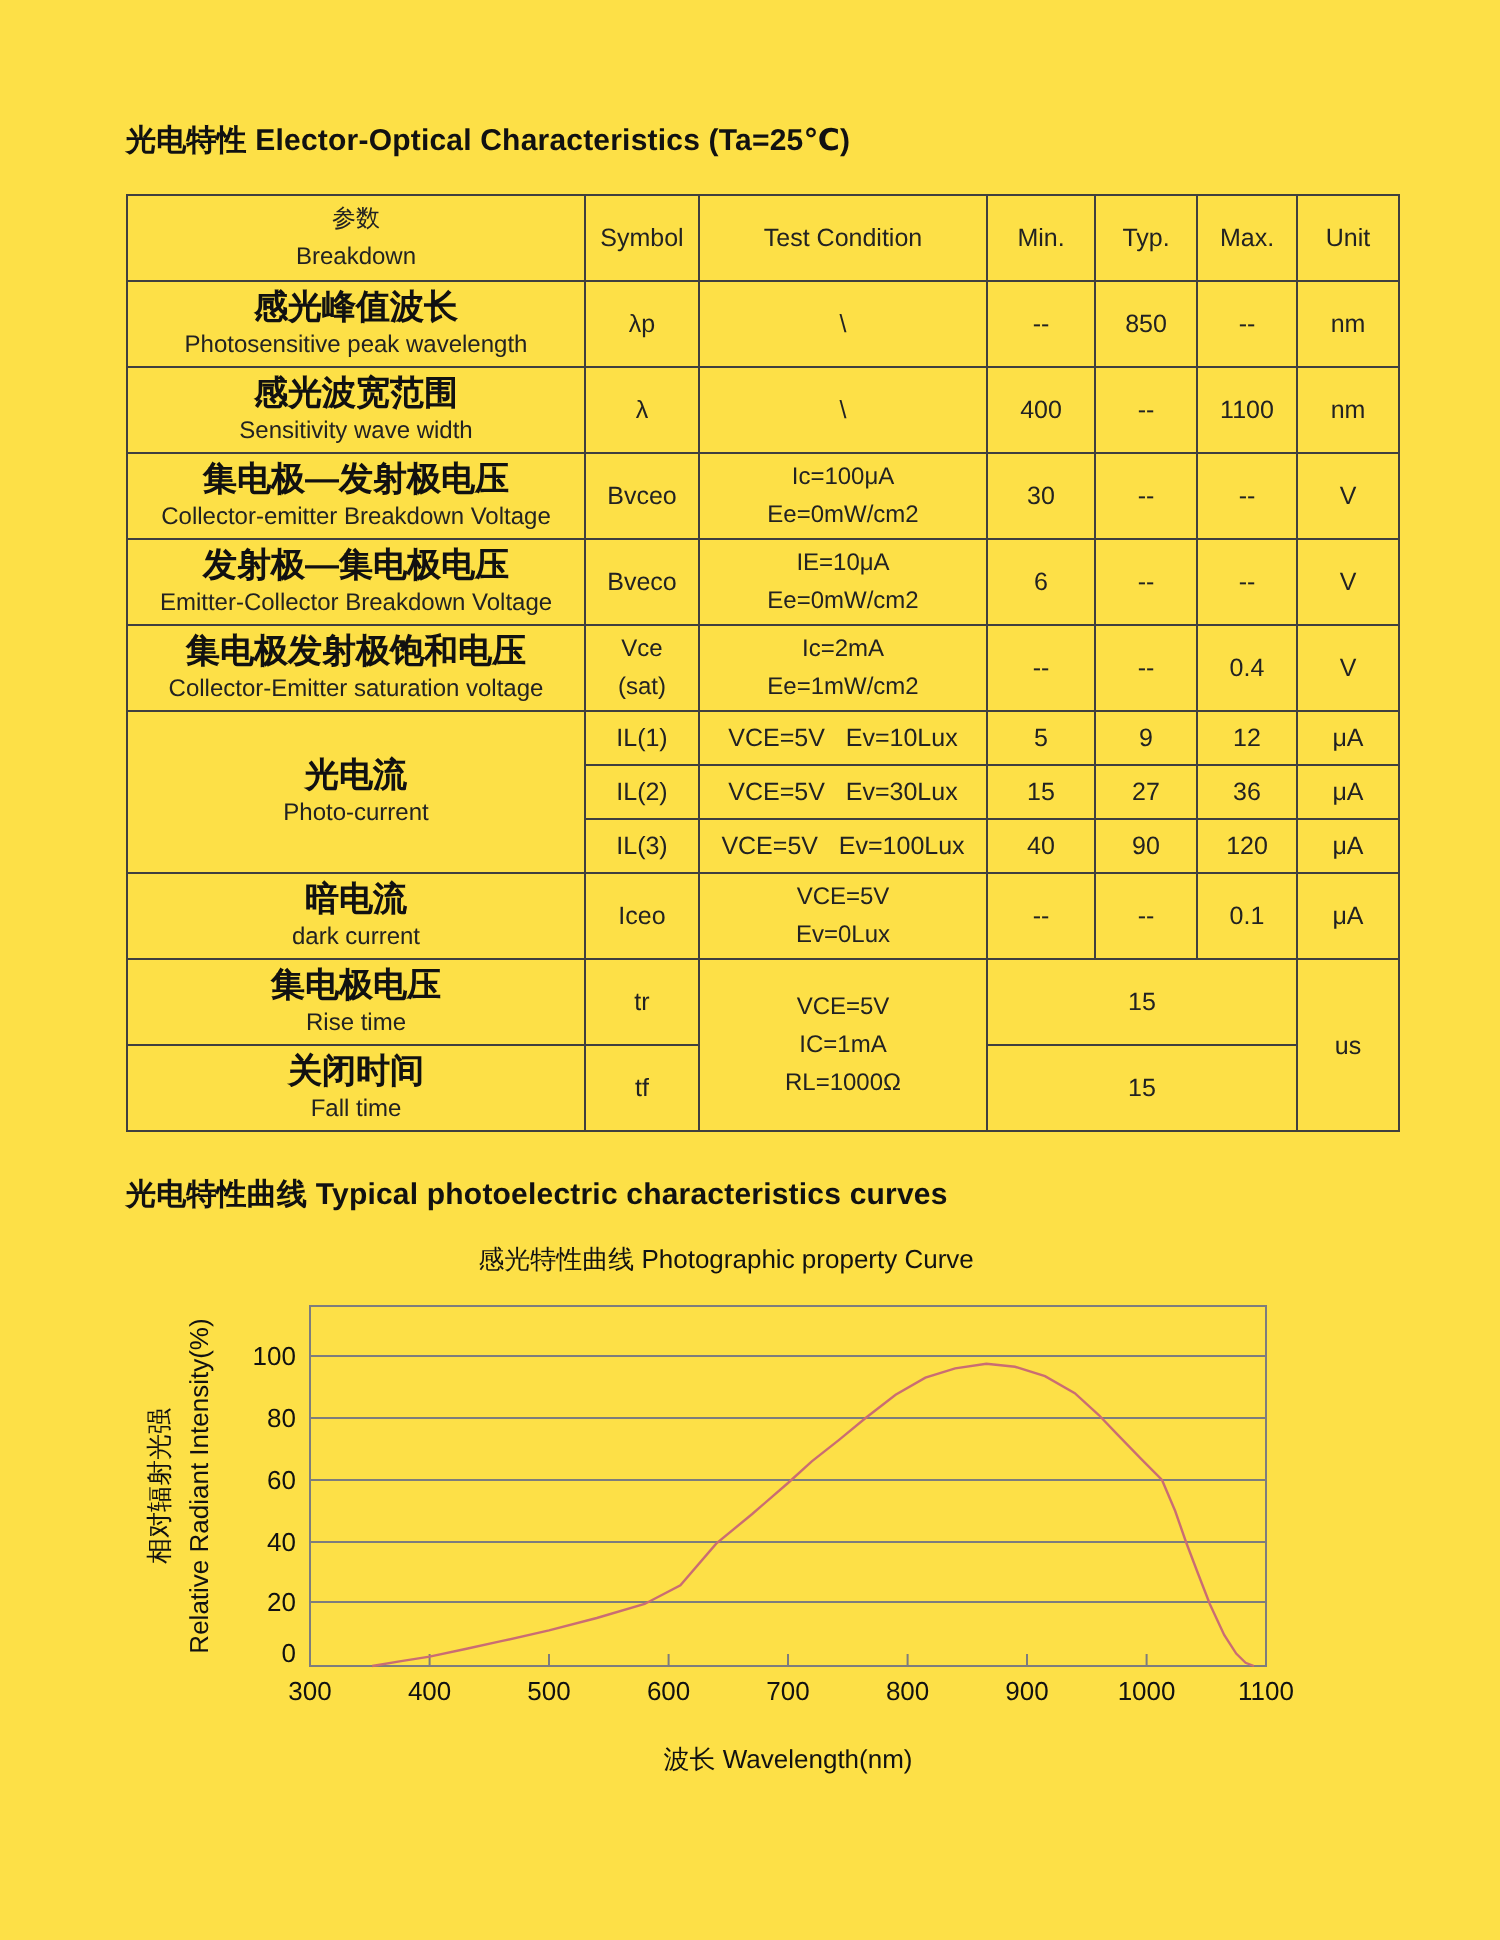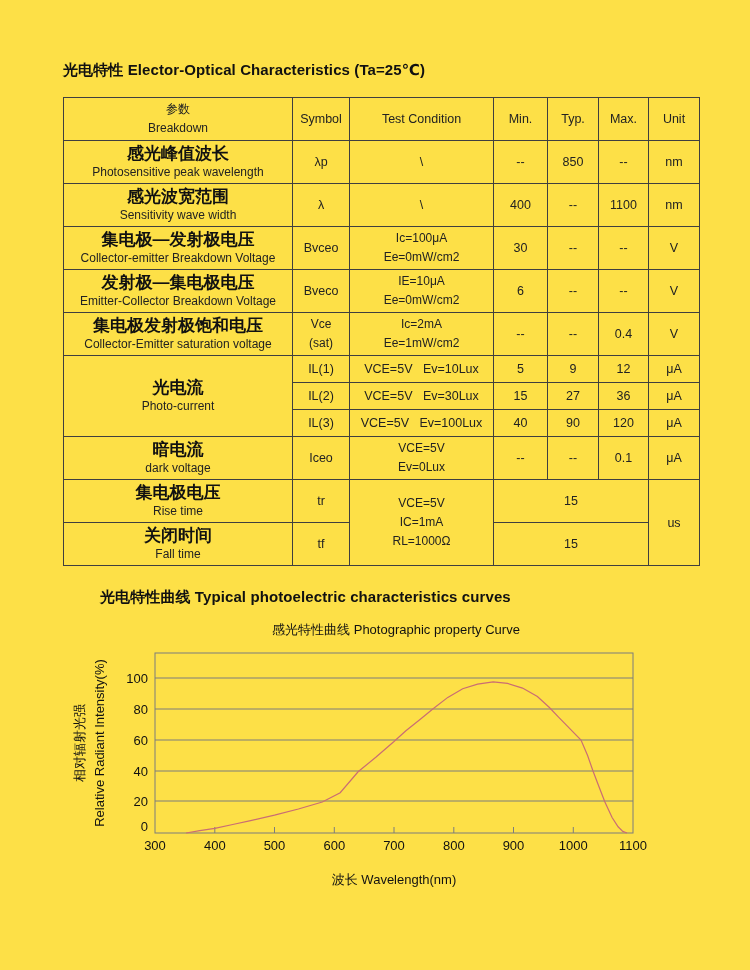--- a/index.html
+++ b/index.html
@@ -6,40 +6,40 @@
   .page{
     position:relative;width:750px;height:970px;background:#fde047;
     font-family:"Liberation Sans","DejaVu Sans",sans-serif;color:#1a1a1a;
     margin:0 auto;overflow:hidden;
   }
   .sec-title{
     position:absolute;left:63px;font-size:15px;font-weight:bold;color:#111;
     white-space:nowrap;letter-spacing:0.1px;
   }
   #title1{top:61px;}
-  #title2{top:588px;margin-left:37px;}
+  #title2{top:588px;}
 
   
   .tbl-wrap{position:absolute;left:63px;top:97px;}
   table{border-collapse:collapse;table-layout:fixed;width:636px;}
   td,th{
     border:1px solid #3f3f3f;text-align:center;vertical-align:middle;
     padding:0;font-weight:normal;font-size:12.5px;color:#222;
   }
   tr.h43{height:43px;}
   tr.h27{height:27px;}
   .zh{font-size:17px;font-weight:bold;line-height:19px;color:#111;}
   .en{font-size:12px;line-height:18px;color:#222;}
   .ln{font-size:12px;line-height:19px;white-space:pre;text-align:center;}
   .pre{white-space:pre;}
   .sym{font-size:12.5px;}
 
   
   #chart-title{
-    position:absolute;left:71px;top:621px;width:650px;text-align:center;
+    position:absolute;left:38px;top:621px;width:650px;text-align:center;
     font-size:13px;color:#111;
   }
   #chart-svg{position:absolute;left:55px;top:643px;overflow:visible;}
   .grid{stroke:#7d7d7d;stroke-width:1;}
   .axisbox{fill:none;stroke:#7d7d7d;stroke-width:1;}
   .tick{stroke:#7d7d7d;stroke-width:1;}
   .ticklab{font-size:13px;fill:#111;}
   .axlab{font-size:13px;fill:#111;}
 </style>
 </head>
@@ -176,21 +176,21 @@
           <td class="pre">VCE=5V   Ev=100Lux</td>
           <td>40</td>
           <td>90</td>
           <td>120</td>
           <td>μA</td>
         </tr>
 
         <tr class="h43">
           <td>
             <div class="zh">暗电流</div>
-            <div class="en">dark voltage</div>
+            <div class="en">dark current</div>
           </td>
           <td class="sym">Iceo</td>
           <td>
             <div class="ln">VCE=5V</div>
             <div class="ln">Ev=0Lux</div>
           </td>
           <td>--</td>
           <td>--</td>
           <td>0.1</td>
           <td>μA</td>

